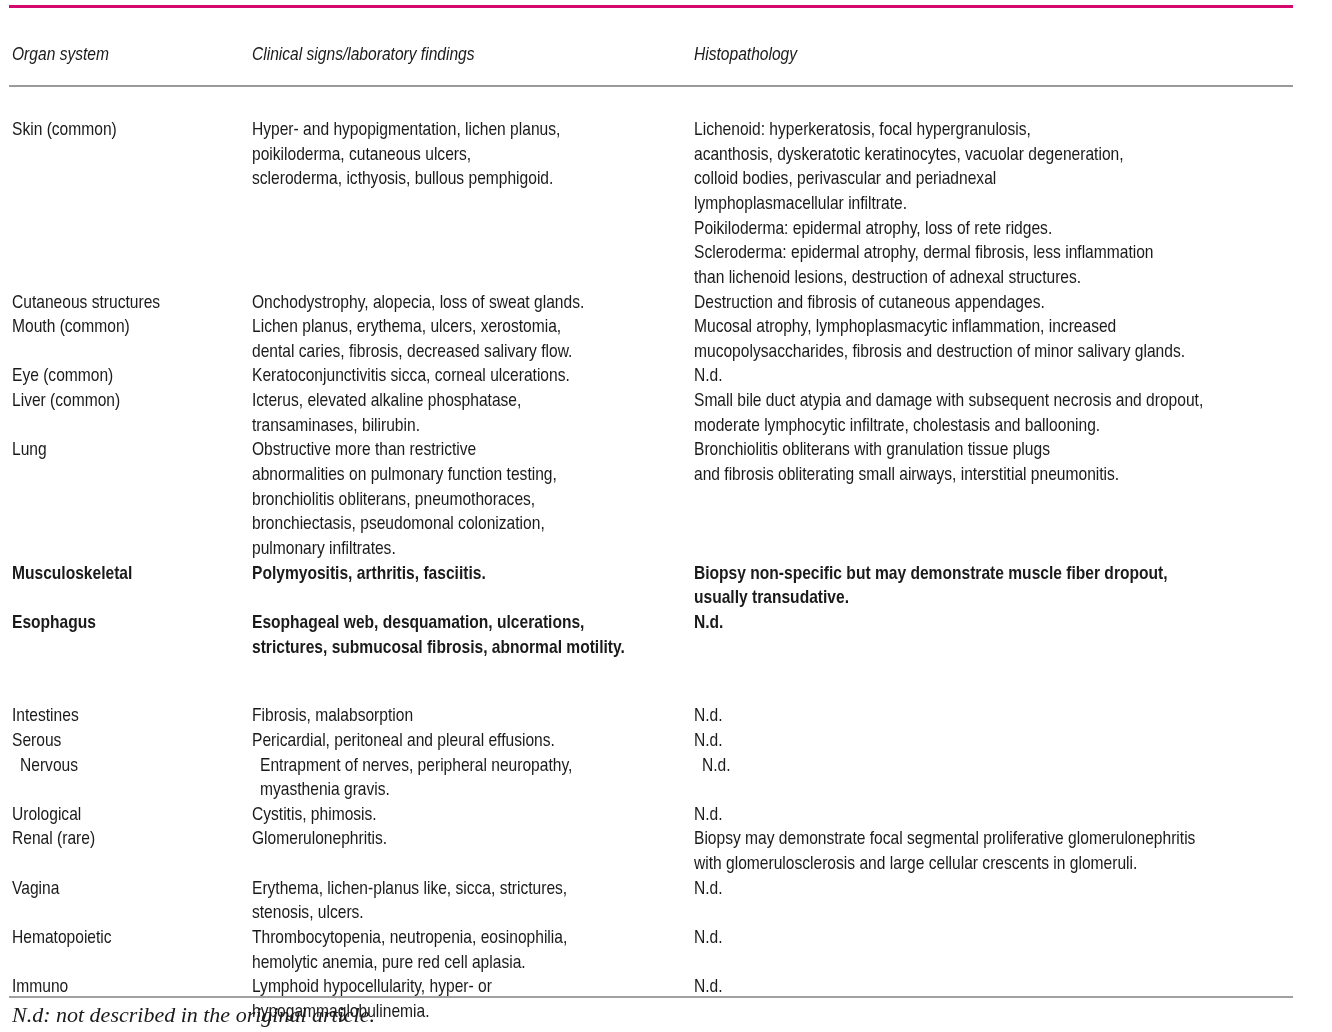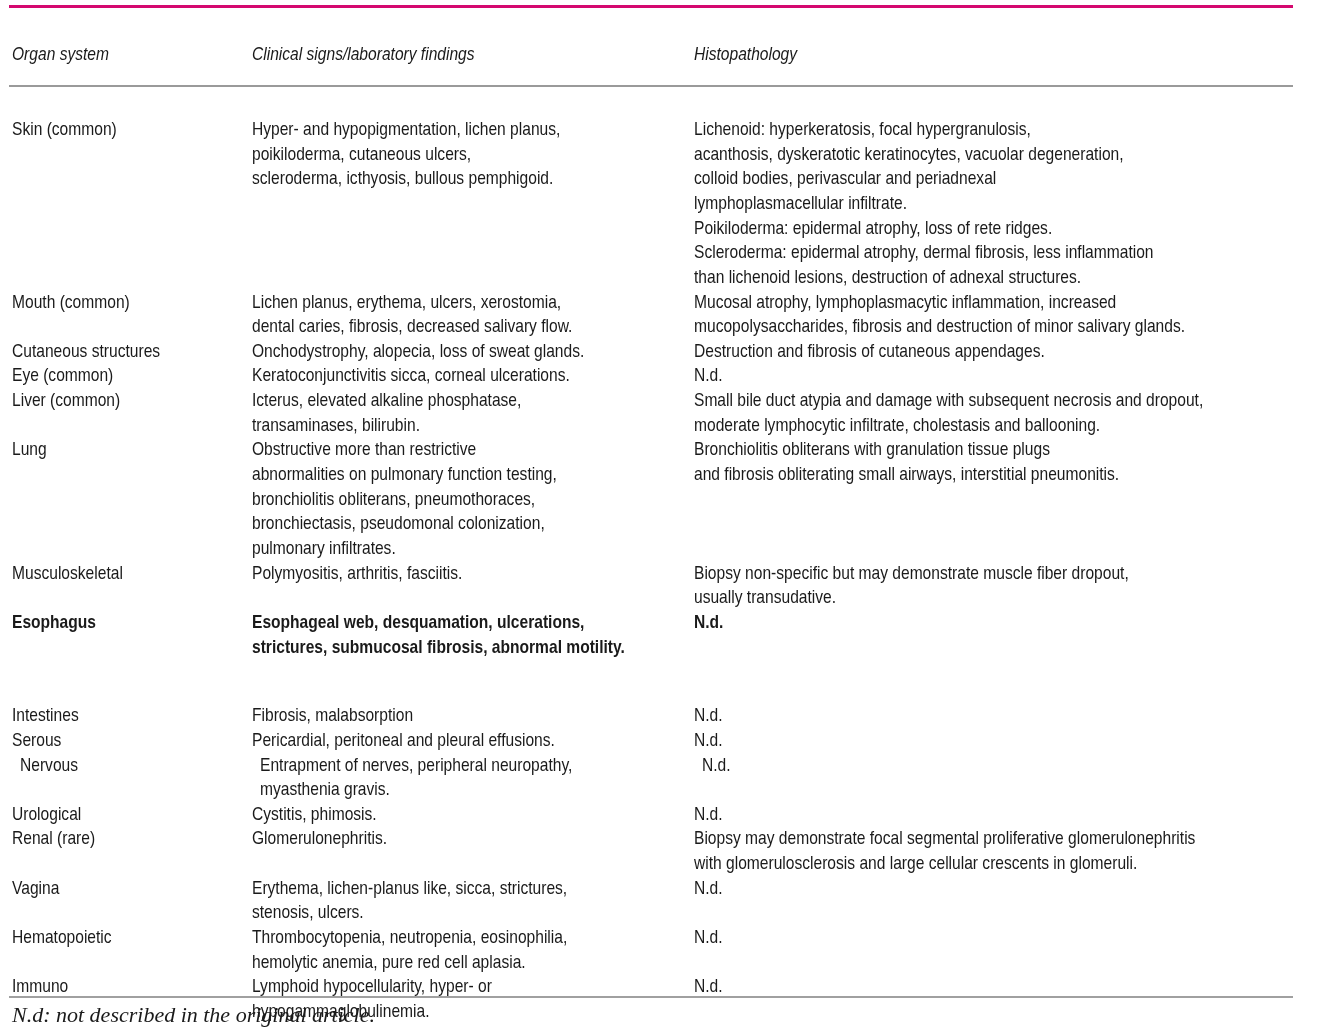--- a/index.html
+++ b/index.html
@@ -34,31 +34,31 @@
 poikiloderma, cutaneous ulcers,
 scleroderma, icthyosis, bullous pemphigoid.</div>
       <div class="cell c3">Lichenoid: hyperkeratosis, focal hypergranulosis,
 acanthosis, dyskeratotic keratinocytes, vacuolar degeneration,
 colloid bodies, perivascular and periadnexal
 lymphoplasmacellular infiltrate.
 Poikiloderma: epidermal atrophy, loss of rete ridges.
 Scleroderma: epidermal atrophy, dermal fibrosis, less inflammation
 than lichenoid lesions, destruction of adnexal structures.</div>
     </div>
+    <div class="row" style="height: 24.65px;">
+      <div class="cell c1">Cutaneous structures</div>
+      <div class="cell c2">Onchodystrophy, alopecia, loss of sweat glands.</div>
+      <div class="cell c3">Destruction and fibrosis of cutaneous appendages.</div>
+    </div>
     <div class="row" style="height: 49.3px;">
       <div class="cell c1">Mouth (common)</div>
       <div class="cell c2">Lichen planus, erythema, ulcers, xerostomia,
 dental caries, fibrosis, decreased salivary flow.</div>
       <div class="cell c3">Mucosal atrophy, lymphoplasmacytic inflammation, increased
 mucopolysaccharides, fibrosis and destruction of minor salivary glands.</div>
-    </div>
-    <div class="row" style="height: 24.65px;">
-      <div class="cell c1">Cutaneous structures</div>
-      <div class="cell c2">Onchodystrophy, alopecia, loss of sweat glands.</div>
-      <div class="cell c3">Destruction and fibrosis of cutaneous appendages.</div>
     </div>
     <div class="row" style="height: 24.65px;">
       <div class="cell c1">Eye (common)</div>
       <div class="cell c2">Keratoconjunctivitis sicca, corneal ulcerations.</div>
       <div class="cell c3">N.d.</div>
     </div>
     <div class="row" style="height: 49.3px; padding-left: 24px;">
       <div class="cell c1">Liver (common)</div>
       <div class="cell c2">Icterus, elevated alkaline phosphatase,
 transaminases, bilirubin.</div>
@@ -68,21 +68,21 @@
     <div class="row" style="height: 123.25px;">
       <div class="cell c1">Lung</div>
       <div class="cell c2">Obstructive more than restrictive
 abnormalities on pulmonary function testing,
 bronchiolitis obliterans, pneumothoraces,
 bronchiectasis, pseudomonal colonization,
 pulmonary infiltrates.</div>
       <div class="cell c3">Bronchiolitis obliterans with granulation tissue plugs
 and fibrosis obliterating small airways, interstitial pneumonitis.</div>
     </div>
-    <div class="row" style="height: 49.3px;">
+    <div class="row" style="height: 49.3px; font-weight: bold;">
       <div class="cell c1">Musculoskeletal</div>
       <div class="cell c2">Polymyositis, arthritis, fasciitis.</div>
       <div class="cell c3">Biopsy non-specific but may demonstrate muscle fiber dropout,
 usually transudative.</div>
     </div>
     <div class="row" style="height: 49.3px; font-weight: bold;">
       <div class="cell c1">Esophagus</div>
       <div class="cell c2">Esophageal web, desquamation, ulcerations,
 strictures, submucosal fibrosis, abnormal motility.</div>
       <div class="cell c3">N.d.</div>

